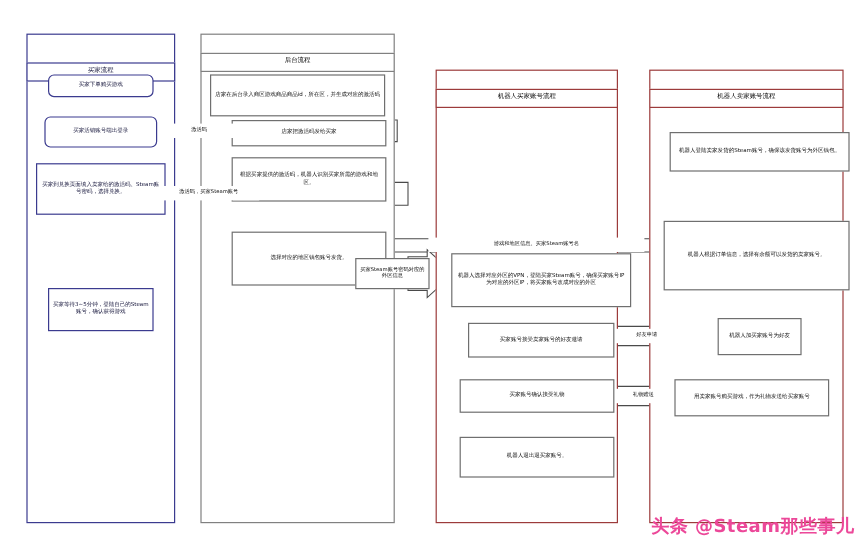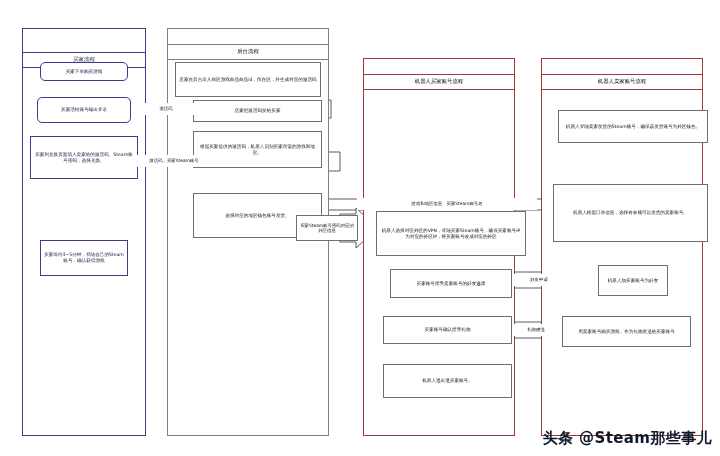--- a/index.html
+++ b/index.html
@@ -31,21 +31,21 @@
   .edge-label{
     position:absolute;box-sizing:border-box;background:#ffffff;
     display:flex;align-items:center;justify-content:center;
     text-align:center;font-size:4.4px;color:#111111;line-height:1.2;
     padding:1px 2px;
   }
   .edge-label-box{border:1px solid #6f6f6f;}
 
   .watermark{
     position:absolute;right:8px;bottom:8px;
-    font-size:15px;font-weight:bold;color:#0f172a;
+    font-size:15px;font-weight:bold;color:#ec4899;
     letter-spacing:0.4px;white-space:nowrap;
   }
   svg.lines{position:absolute;left:0;top:0;width:720px;height:456px;pointer-events:none;}
 </style>
 </head>
 <body>
 
 <div id="canvas">
 
   <svg class="lines" viewBox="0 0 720 456">

